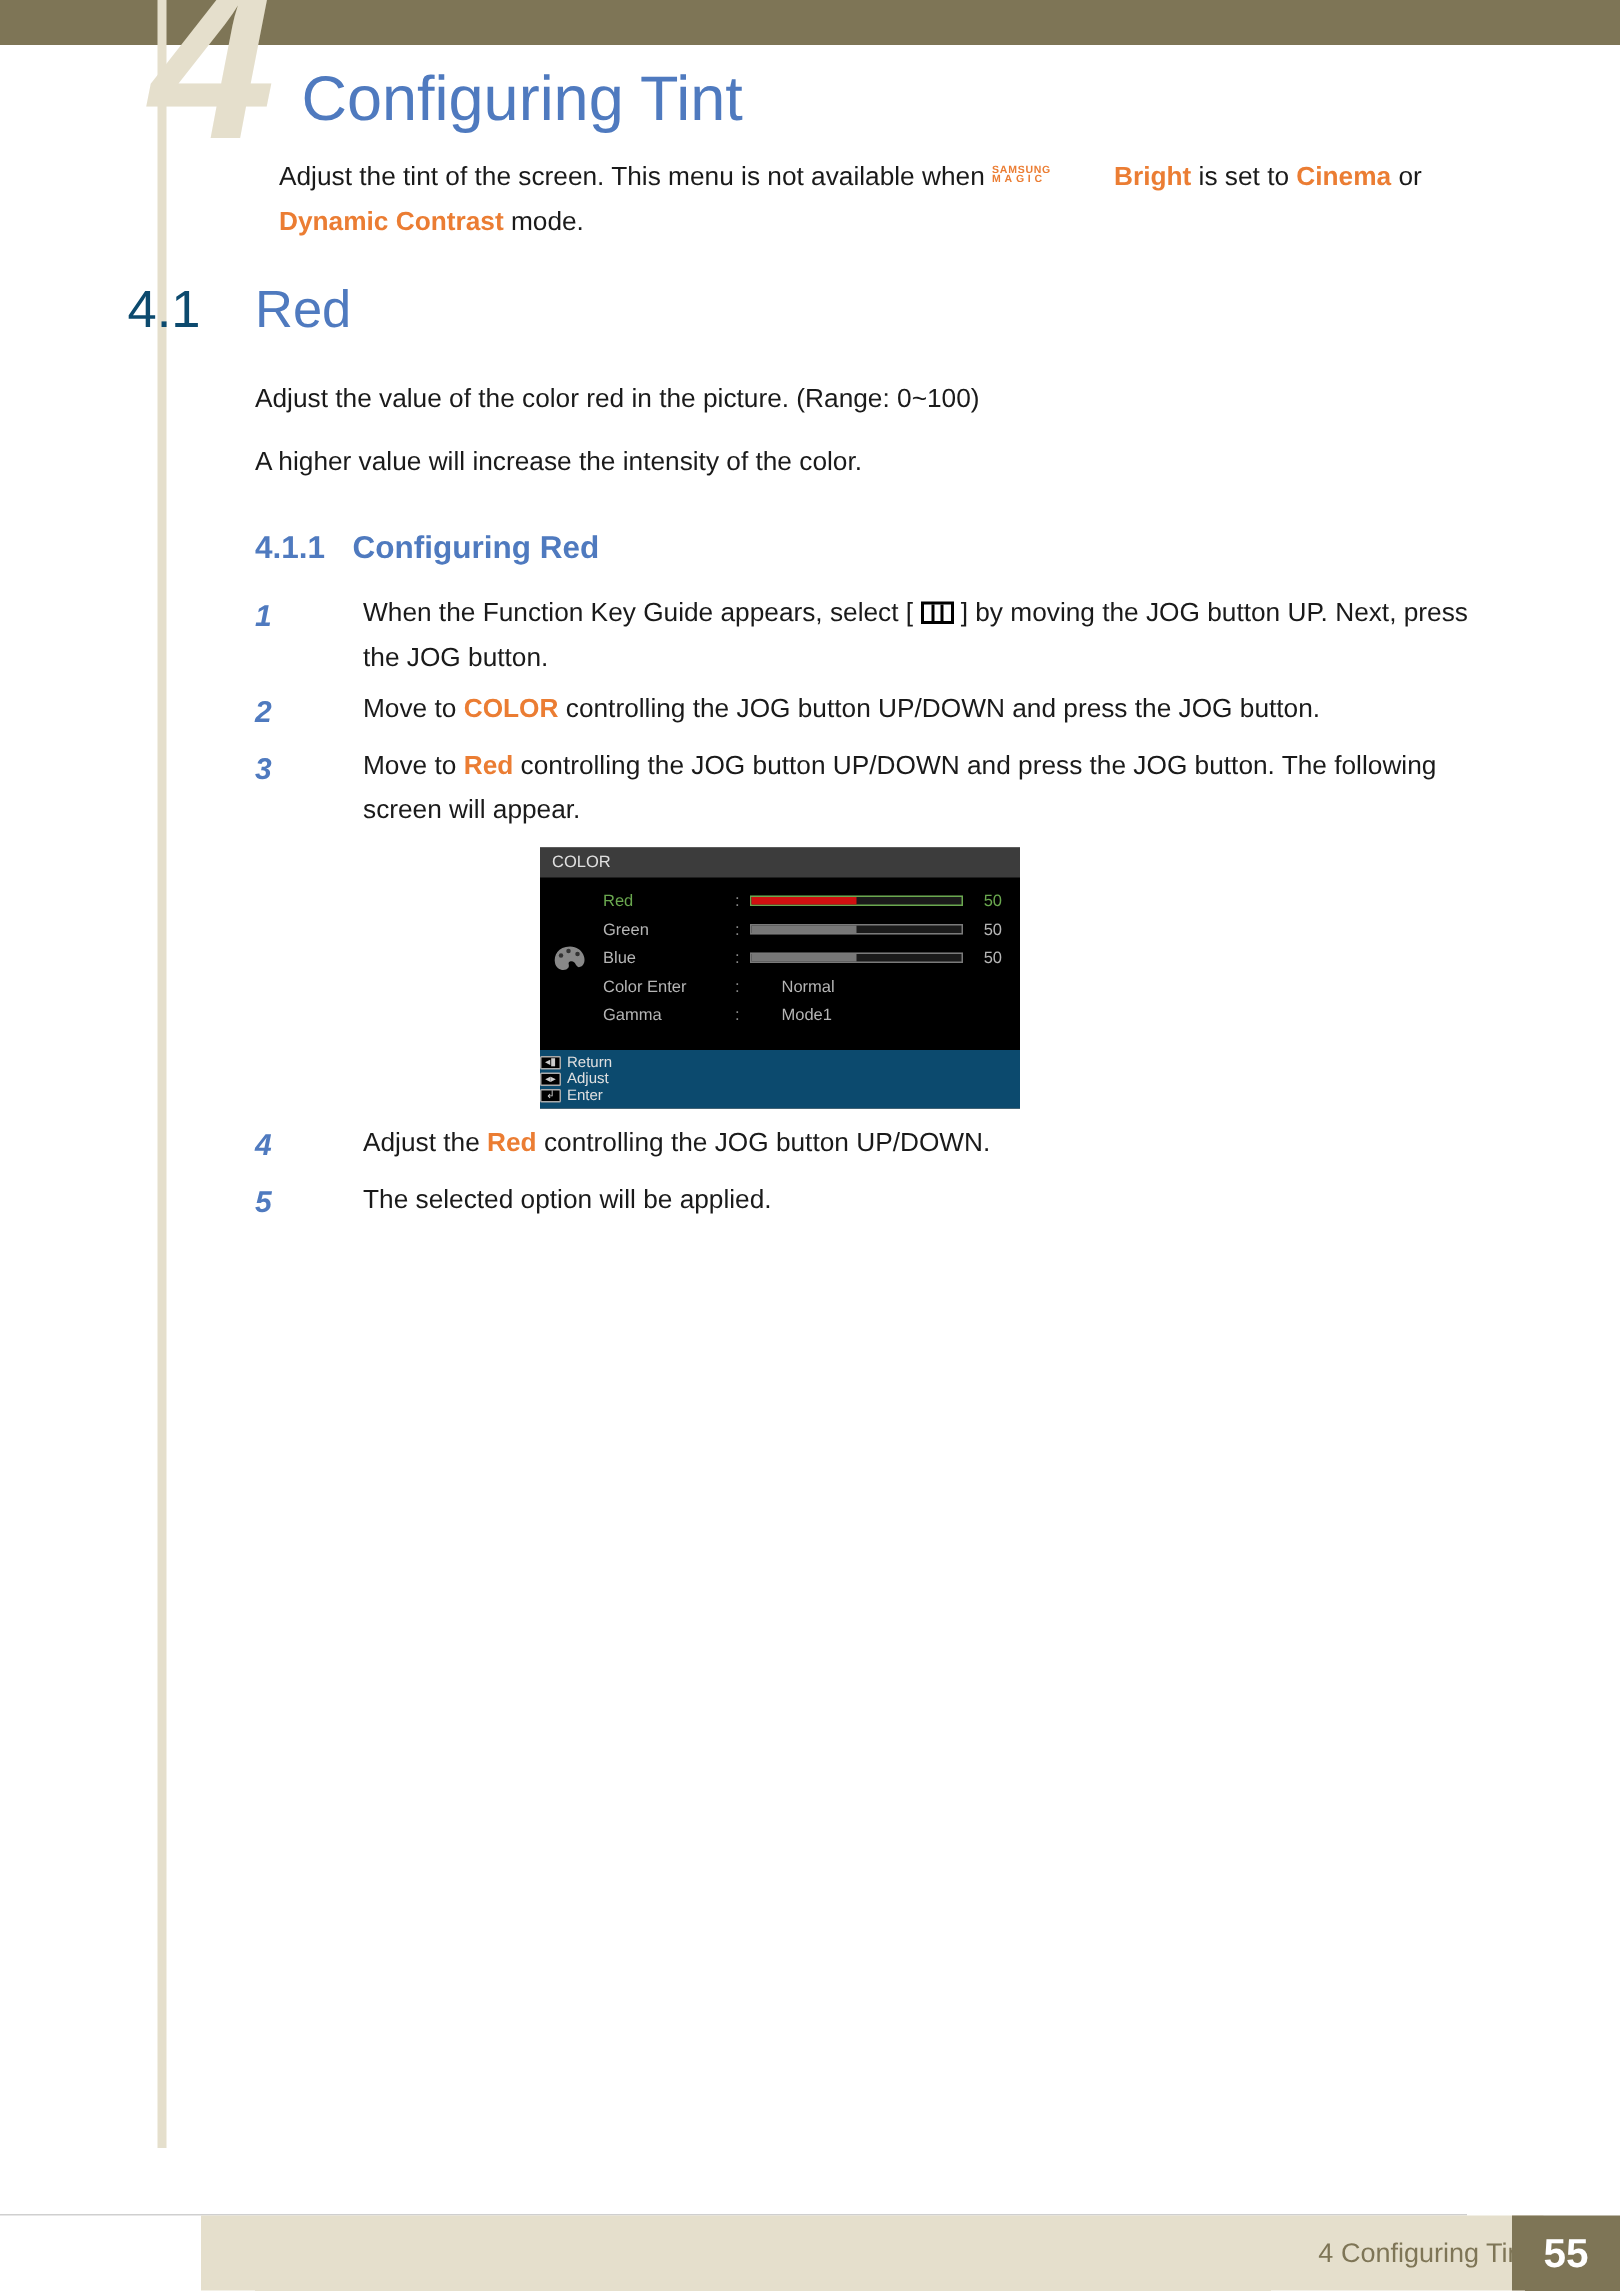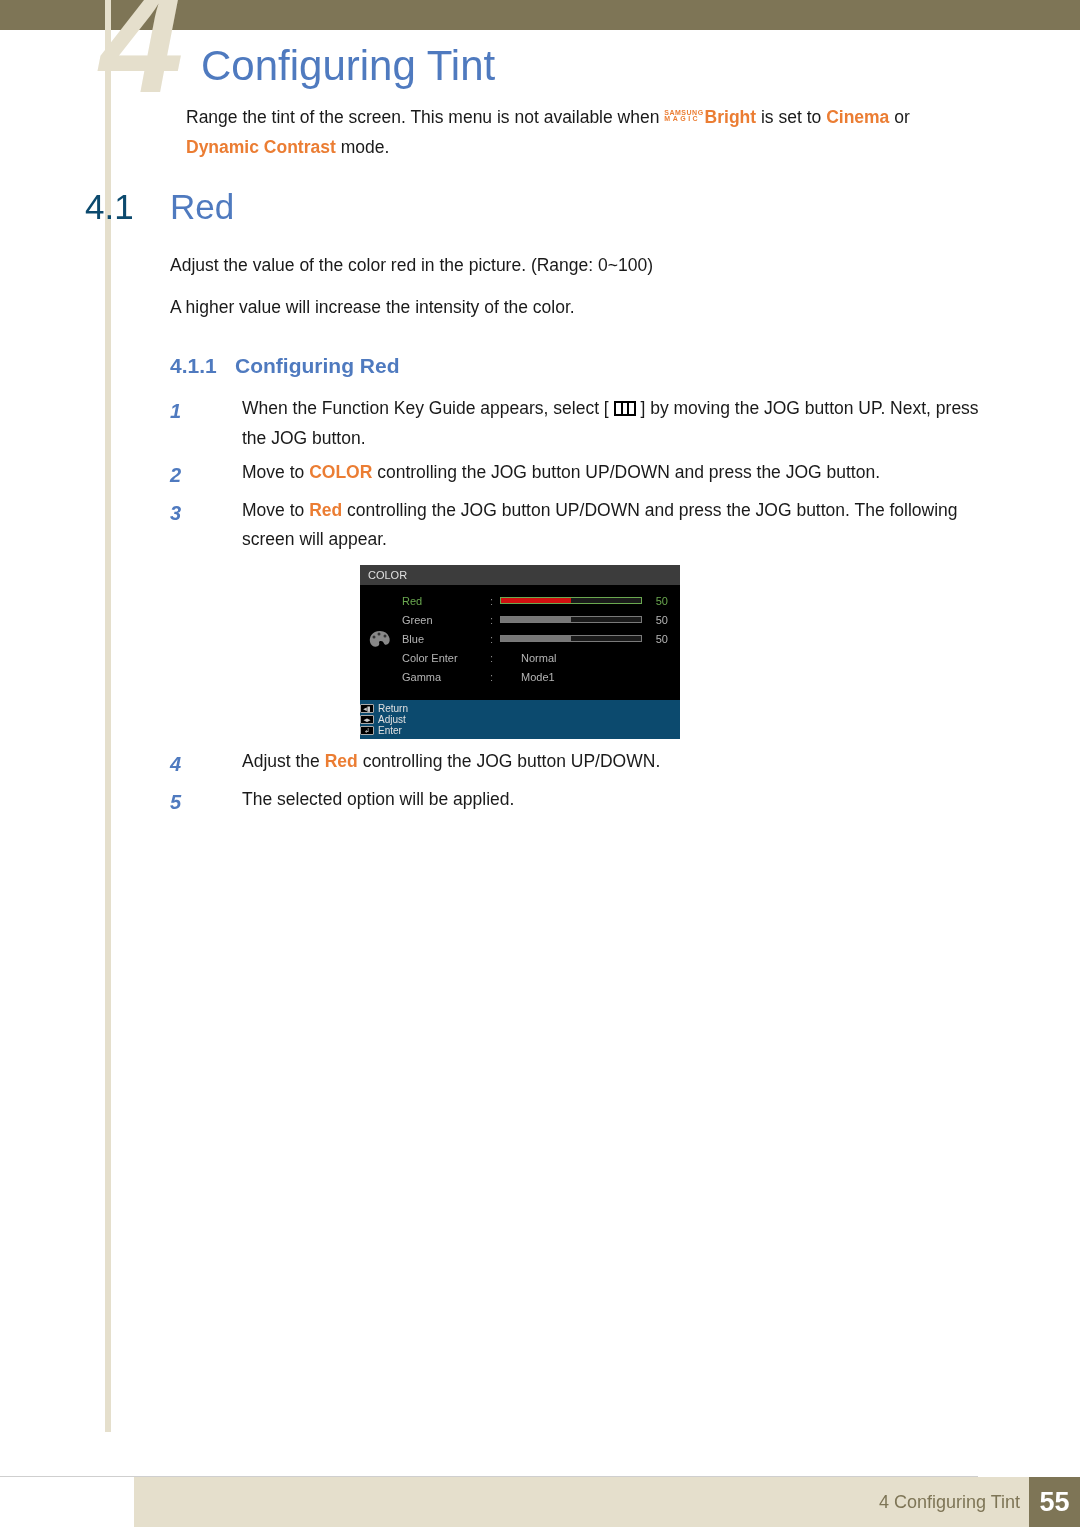--- a/index.html
+++ b/index.html
@@ -28,21 +28,21 @@
   }
   .intro {
     position: absolute;
     top: 103px;
     left: 186px;
     right: 100px;
     font-size: 17.5px;
     line-height: 1.7;
     font-family: Arial, Helvetica, sans-serif;
   }
-  .bright-word { color: #eb7d33; font-weight: bold; }
+  .bright-word { color: #eb7d33; font-weight: bold; margin-left: 41px; }
   .magic-icon {
     display: inline-block;
     font-size: 7px;
     font-weight: bold;
     color: #eb7d33;
     line-height: 0.9;
     vertical-align: 2px;
     letter-spacing: 0.5px;
     margin-right: 1px;
   }
@@ -225,21 +225,21 @@
     right: 51px;
     bottom: 0;
     width: 895px;
     height: 50px;
     background: #e5dfcc;
   }
   .footer-olive {
     position: absolute;
     right: 0;
     bottom: 0;
-    width: 51px;
+    width: 72px;
     height: 50px;
     background: #7e7556;
     color: #fff;
     font-size: 27px;
     font-weight: bold;
     display: flex;
     align-items: center;
     justify-content: center;
   }
   .footer-chapter {
@@ -253,21 +253,21 @@
 </head>
 <body>
 
 <div class="top-bar"></div>
 <div class="left-bar"></div>
 <div class="chapter-number-bg">4</div>
 
 <div class="page-title">Configuring Tint</div>
 
 <div class="intro">
-  <span>Range the tint of the screen. This menu is not available when </span><span class="magic-icon"><span>SAMSUNG</span><br><span class="row2">MAGIC</span></span><span class="bright-word">Bright</span><span> is set to </span><span class="orange-bold">Cinema</span><span> or </span><span class="orange-bold">Dynamic Contrast</span><span> mode.</span>
+  <span>Adjust the tint of the screen. This menu is not available when </span><span class="magic-icon"><span>SAMSUNG</span><br><span class="row2">MAGIC</span></span><span class="bright-word">Bright</span><span> is set to </span><span class="orange-bold">Cinema</span><span> or </span><span class="orange-bold">Dynamic Contrast</span><span> mode.</span>
 </div>
 
 <div class="section-number">4.1</div>
 <div class="section-title">Red</div>
 
 <div class="para1">Adjust the value of the color red in the picture. (Range: 0~100)</div>
 <div class="para2">A higher value will increase the intensity of the color.</div>
 
 <div class="subsection-number">4.1.1</div>
 <div class="subsection-title">Configuring Red</div>

